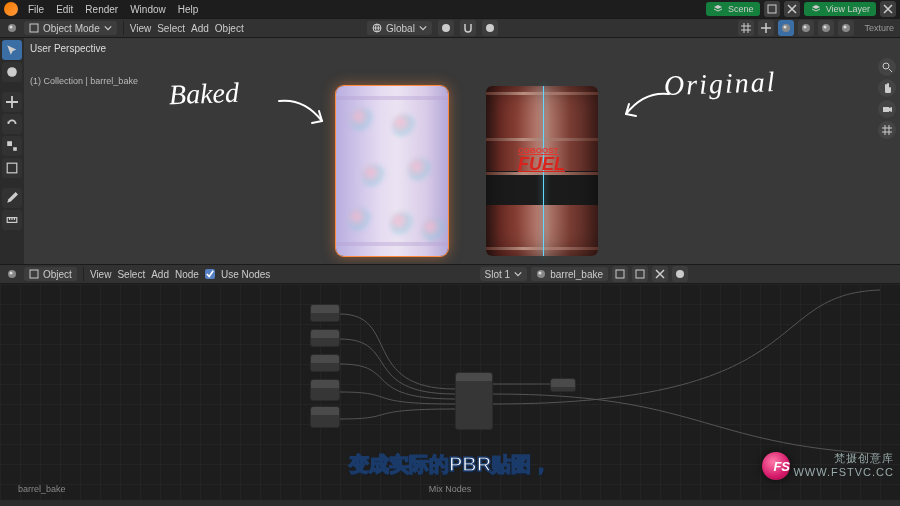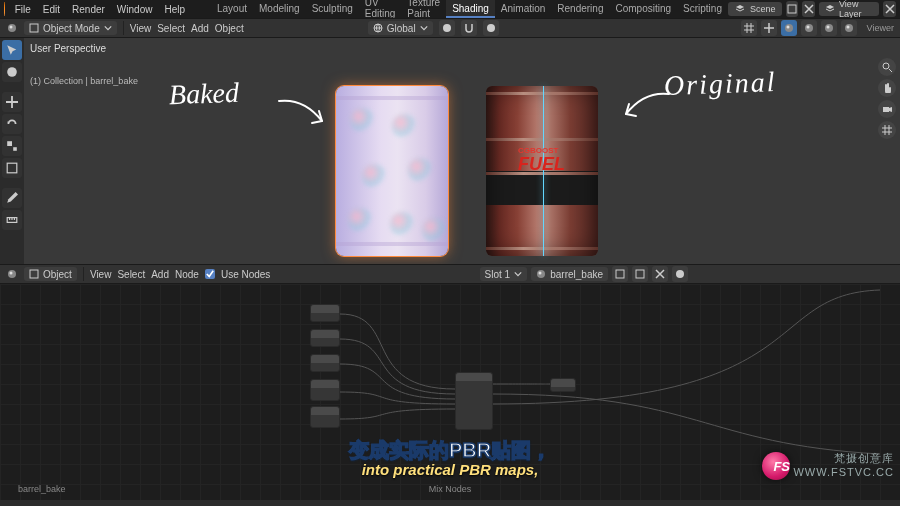--- a/index.html
+++ b/index.html
@@ -6,21 +6,21 @@
   body { width: 900px; height: 506px; background: #2b2b2b; overflow: hidden; color: #ccc; }
 
   
   .top-bar { height: 18px; background: #1d1d1d; display: flex; align-items: center; font-size: 10px; padding: 0 4px; }
   .blender-logo { width: 14px; height: 14px; background: linear-gradient(135deg,#f57900,#ff9a3c); border-radius: 50%; margin-right: 4px; display:inline-block; }
   .top-bar .menu-item { padding: 0 6px; cursor: pointer; }
   .workspace-tabs { margin-left: 20px; display: flex; align-items: center; height: 100%; }
   .workspace-tabs .tab { padding: 0 6px; height: 100%; display: flex; align-items: center; border-bottom: 2px solid transparent; cursor: pointer; color:#aaa; }
   .workspace-tabs .tab.active { color:#fff; border-bottom: 2px solid #5680c2; background:#2b2b2b; }
   .top-right { margin-left: auto; display:flex; align-items:center; gap:4px; }
-  .pill { background:#404040; height:14px; border-radius:3px; display:flex; align-items:center; padding:0 6px; font-size:9px; gap:4px; }
+  .pill { background:#15803d; height:14px; border-radius:3px; display:flex; align-items:center; padding:0 6px; font-size:9px; gap:4px; }
   .icon-slot { width:12px; height:12px; display:flex; align-items:center; justify-content:center; }
   .icon-slot svg { width:10px; height:10px; fill:#ccc; }
 
   
   .tool-header { height: 20px; background: #323232; display: flex; align-items: center; font-size: 10px; gap: 6px; padding: 0 6px; border-top:1px solid #1a1a1a; border-bottom:1px solid #1a1a1a;text-align:right;}
   .hdr-btn { background:#3d3d3d; border-radius:3px; height:14px; display:flex; align-items:center; padding:0 5px; gap:4px; cursor:pointer;}
   .divider-v { width:1px; height:14px; background:#222; }
   .right-icons { margin-left:auto; display:flex; gap:4px; align-items:center; }
   .icon-btn { width:16px; height:16px; background:#3d3d3d; border-radius:3px; display:flex; align-items:center; justify-content:center; cursor:pointer; }
   .icon-btn.blue { background:#3b6ea5; }
@@ -52,21 +52,21 @@
       background:radial-gradient(circle at 35% 35%, rgba(255,180,200,.7), rgba(120,200,220,.4) 55%, transparent 70%);
       filter:blur(2px);}
   .barrel.orig { left:462px; border-radius:6px;
       background:
         linear-gradient(0deg, transparent 0 30%, #1b1b1b 30% 50%, transparent 50% 100%),
         linear-gradient(90deg, #3a1c18 0%, #6a2b24 12%, #874035 28%, #b2766a 45%, #b07a6e 55%, #7a3d33 75%, #502520 100%);
       box-shadow:inset 0 0 24px rgba(0,0,0,.6);}
   .ring { position:absolute; left:0; right:0; height:3px;
         background:linear-gradient(90deg,#5a3028,#b88e80,#a07064,#5a3028);}
   .seam { position:absolute; top:0; bottom:0; left:51%; width:1px; background:#62d7ff; box-shadow:0 0 6px #62d7ff;}
-  .barrel-label { position:absolute; font-weight:700; }
+  .barrel-label { position:absolute; font-weight:700;text-decoration:underline; }
 
   .subtitle-wrap { position:absolute; left:0; right:0; bottom:6px; text-align:center; pointer-events:none;}
   .sub1 { color:#fff; font-weight:700; font-size:20px; -webkit-text-stroke:1.5px #1a3a6a; text-shadow:0 1px 2px #0a2952;}
   .sub2 { margin-top:-3px; color:#ffe07d; font-style:italic; font-weight:600; font-size:15px; text-shadow:0 1px 2px #000;}
   .watermark { position:absolute; right:6px; font-size:11px; color:#9aa; letter-spacing:1px;}
   .logo-fs { position:absolute; right:110px; bottom:4px; width:28px; height:28px; border-radius:50%;
        background:radial-gradient(circle at 40% 35%, #ff7aa9, #d4196a 60%, #9b0b44);
        display:flex; align-items:center; justify-content:flex-end; color:#fff; font-style:italic; font-weight:700; font-size:13px; box-shadow:0 0 8px rgba(0,0,0,.6);}
 
   
@@ -169,32 +169,20 @@
 <div class="app">
 
   <div class="top-bar">
     <span class="blender-logo"></span>
     <span class="menu-item">File</span>
     <span class="menu-item">Edit</span>
     <span class="menu-item">Render</span>
     <span class="menu-item">Window</span>
     <span class="menu-item">Help</span>
 
-    <div class="workspace-tabs">
-      <span class="tab">Layout</span>
-      <span class="tab">Modeling</span>
-      <span class="tab">Sculpting</span>
-      <span class="tab">UV Editing</span>
-      <span class="tab">Texture Paint</span>
-      <span class="tab active">Shading</span>
-      <span class="tab">Animation</span>
-      <span class="tab">Rendering</span>
-      <span class="tab">Compositing</span>
-      <span class="tab">Scripting</span>
-    </div>
 
     <div class="top-right">
       <div class="pill">
         <span class="icon-slot">
             <svg viewBox="0 0 10 10">
               <use href="#i-layers"></use>
             </svg>
           </span>
         <span>Scene</span>
       </div>
@@ -296,21 +284,21 @@
       <span class="icon-btn">
           <svg viewBox="0 0 10 10">
             <use href="#i-sphere"></use>
           </svg>
         </span>
       <span class="icon-btn">
           <svg viewBox="0 0 10 10">
             <use href="#i-sphere"></use>
           </svg>
         </span>
-      <span class="end-text">Viewer</span>
+      <span class="end-text">Texture</span>
     </div>
   </div>
 
   <div class="viewport-wrap">
     <div class="left-toolbar">
       <div class="tool-btn active">
           <svg viewBox="0 0 10 10">
             <use href="#i-cursor"></use>
           </svg>
         </div>
@@ -515,21 +503,20 @@
       </div>
 
     <div class="ne-label" style="left:18px;">barrel_bake</div>
     <div class="ne-label" style="left:50%; transform:translateX(-50%);">Mix Nodes</div>
   </div>
 
 
   <div class="overlay-bottom">
     <div class="subtitle-wrap">
       <div class="sub1">变成实际的PBR贴图，</div>
-      <div class="sub2">into practical PBR maps,</div>
     </div>
     <div class="logo-fs">
         <span>FS</span>
       </div>
     <div class="watermark" style="bottom:18px;">梵摄创意库</div>
     <div class="watermark" style="bottom:6px;">WWW.FSTVC.CC</div>
   </div>
 
 </div>
 

